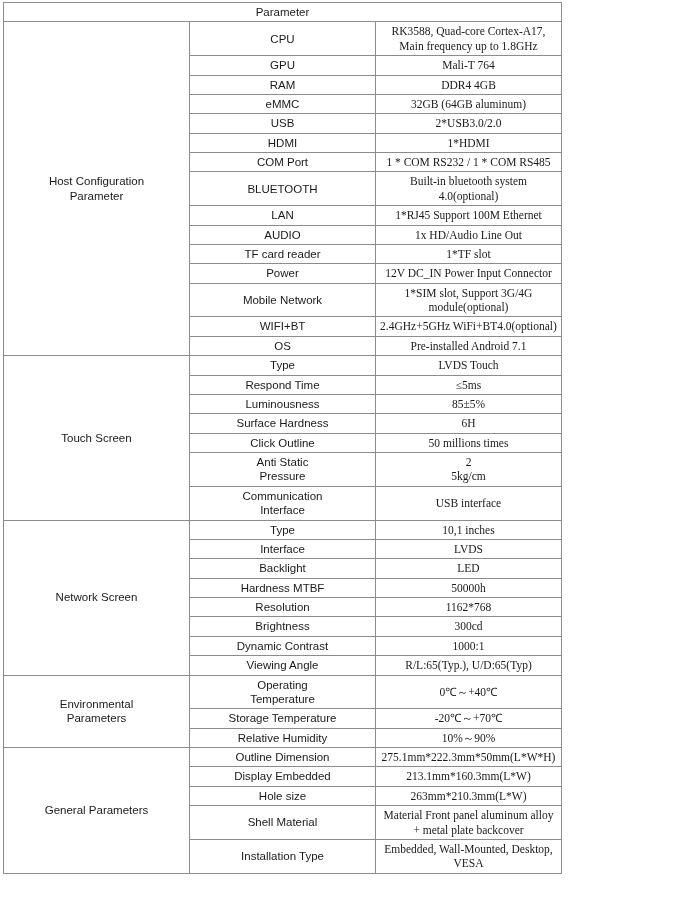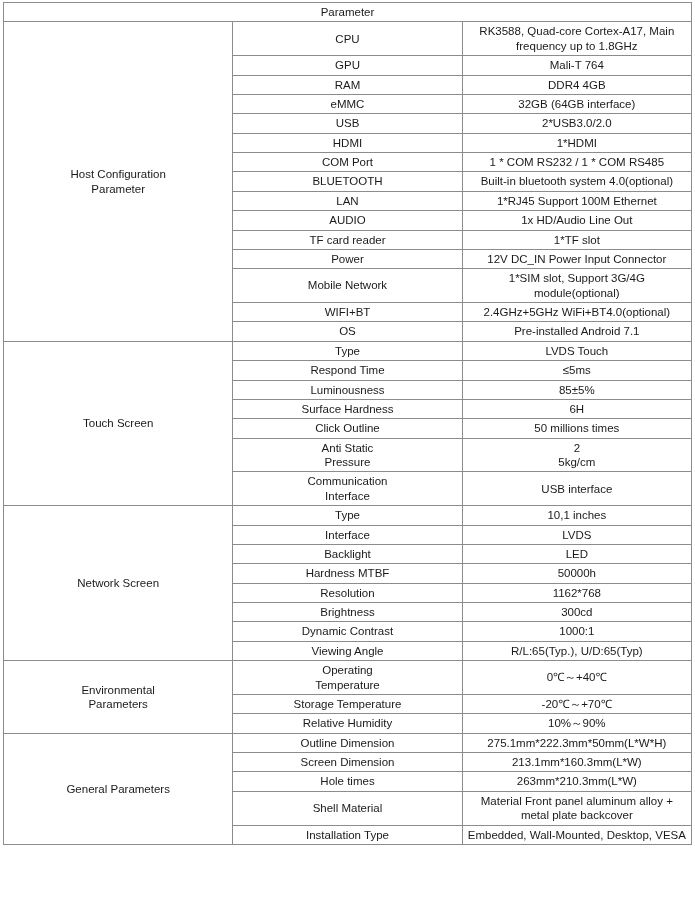--- a/index.html
+++ b/index.html
@@ -14,21 +14,21 @@
   }
   .page {
     width: 695px;
     height: 901px;
     box-sizing: border-box;
     padding: 2px 3px 0 3px;
     background: #ffffff;
   }
   table.spec {
     border-collapse: collapse;
-    width: 689px;
+    width: 559px;
     table-layout: fixed;
     font-size: 11.5px;
     border-radius: 30px;
   }
   table.spec td {
     border: 1px solid #8c8c8c;
     padding: 2px 4px;
     text-align: center;
     vertical-align: middle;
     line-height: 1.25;
@@ -38,20 +38,21 @@
   td.group {
     width: 140px;
     font-size: 11.5px;
     line-height: 1.45;
   }
   td.label {
     width: 153px;
   }
   td.value {
     width: 394px;
+    font-family: Liberation Serif, serif;
   }
   td.header {
     font-size: 11.5px;
     padding: 3px 4px;
   }
   .multiline {
     white-space: pre-line;
   }
 </style>
 </head>
@@ -72,21 +73,21 @@
         <tr>
           <td class="label multiline">GPU</td>
           <td class="value multiline">Mali-T 764</td>
         </tr>
         <tr>
           <td class="label multiline">RAM</td>
           <td class="value multiline">DDR4 4GB</td>
         </tr>
         <tr>
           <td class="label multiline">eMMC</td>
-          <td class="value multiline">32GB (64GB interface)</td>
+          <td class="value multiline">32GB (64GB aluminum)</td>
         </tr>
         <tr>
           <td class="label multiline">USB</td>
           <td class="value multiline">2*USB3.0/2.0</td>
         </tr>
         <tr>
           <td class="label multiline">HDMI</td>
           <td class="value multiline">1*HDMI</td>
         </tr>
         <tr>
@@ -204,25 +205,25 @@
         <tr>
           <td class="label multiline">Relative Humidity</td>
           <td class="value multiline">10%～90%</td>
         </tr>
         <tr>
           <td class="group multiline" rowspan="5">General Parameters</td>
           <td class="label multiline">Outline Dimension</td>
           <td class="value multiline">275.1mm*222.3mm*50mm(L*W*H)</td>
         </tr>
         <tr>
-          <td class="label multiline">Screen Dimension</td>
+          <td class="label multiline">Display Embedded</td>
           <td class="value multiline">213.1mm*160.3mm(L*W)</td>
         </tr>
         <tr>
-          <td class="label multiline">Hole times</td>
+          <td class="label multiline">Hole size</td>
           <td class="value multiline">263mm*210.3mm(L*W)</td>
         </tr>
         <tr>
           <td class="label multiline">Shell Material</td>
           <td class="value multiline">Material Front panel aluminum alloy + metal plate backcover</td>
         </tr>
         <tr>
           <td class="label multiline">Installation Type</td>
           <td class="value multiline">Embedded, Wall-Mounted, Desktop, VESA</td>
         </tr>

